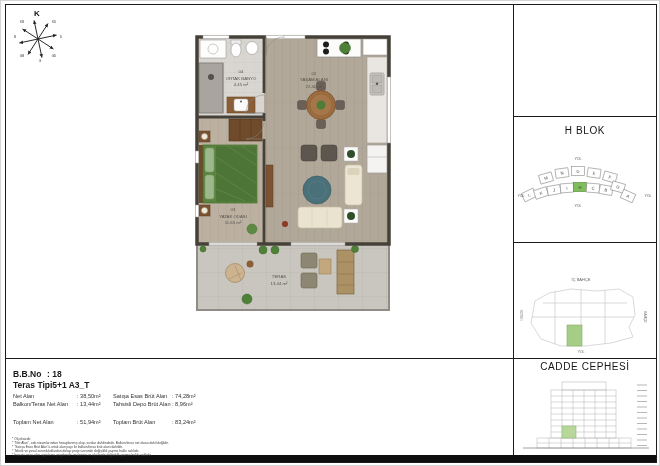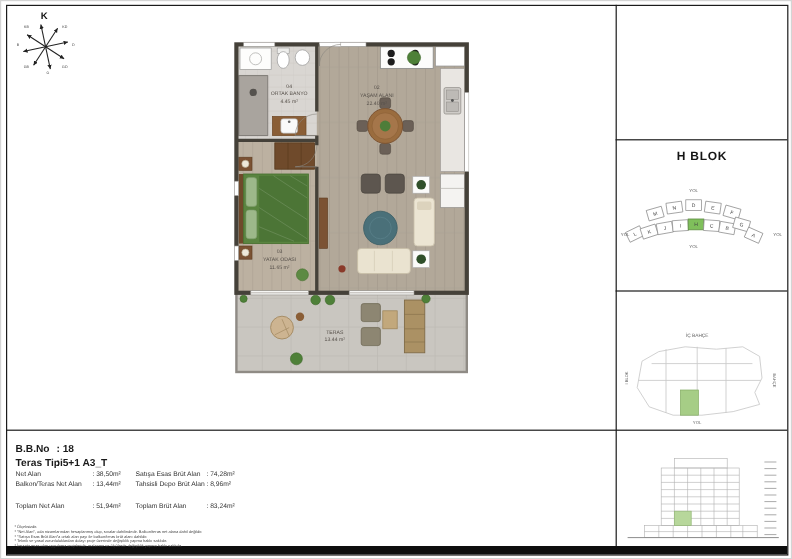--- a/index.html
+++ b/index.html
@@ -4,21 +4,21 @@
 <style>
   html,body{margin:0;padding:0;background:#e8e8e8;}
   .page{position:relative;width:660px;height:466px;background:#ffffff;
         font-family:"Liberation Sans",sans-serif;overflow:hidden;
         border:1px solid #d4d4d4;box-sizing:border-box;}
   .abs{position:absolute;}
   .frame{left:4px;top:3px;width:650px;height:457px;border:1px solid #1b1b1b;}
   .vdiv{left:512px;top:3px;width:1px;height:452px;background:#1b1b1b;}
   .hline{background:#1b1b1b;height:1px;}
   .bottom-bar{left:4px;top:454px;width:651px;height:7px;background:#0e0e0e;}
-  .sec-title{left:513px;width:142px;text-align:center;font-size:10px;font-weight:bold;
+  .sec-title{left:513px;width:142px;text-align:center;font-size:10px;font-weight:normal;
              color:#151515;letter-spacing:.6px;}
   .bb-line{font-size:8.5px;font-weight:bold;color:#1a1a1a;}
   .bb-line .lab{position:absolute;left:0;}
   .bb-line .val{position:absolute;left:34px;}
   .tbl{font-size:5.6px;color:#333;}
   .tbl .l1{position:absolute;left:12px;}
   .tbl .v1{position:absolute;left:76px;}
   .tbl .l2{position:absolute;left:112px;}
   .tbl .v2{position:absolute;left:171px;}
   .fineprint{left:11px;top:436px;font-size:3.3px;line-height:4.1px;color:#444;width:330px;}
@@ -311,20 +311,21 @@
       <line x1="90" y1="21" x2="90" y2="75"></line>
       <line x1="17" y1="48" x2="119" y2="48"></line>
       <line x1="28" y1="34" x2="112" y2="34"></line>
     </g>
     <rect x="52" y="56" width="15" height="21" fill="#a6cd86" stroke="#85ad65" stroke-width="0.6"></rect>
     <text x="66" y="84" font-size="3.6" fill="#666" text-anchor="middle">YOL</text>
     <text x="8" y="46" font-size="3.4" fill="#666" text-anchor="middle" transform="rotate(-90 8 46)">I BLOK</text>
     <text x="129" y="48" font-size="3.4" fill="#666" text-anchor="middle" transform="rotate(90 129 48)">BAHÇE</text>
   </svg>
 
+  <div class="abs sec-title" style="top:360px;">CADDE CEPHESİ</div>
 
   <svg class="abs" style="left:514px;top:374px;" width="140" height="80" viewBox="0 0 140 80">
     <g fill="none" stroke="#b0b0b0" stroke-width="0.5">
       <rect x="47" y="7" width="44" height="8"></rect>
       <rect x="36" y="15" width="65" height="48"></rect>
       <line x1="47" y1="15" x2="47" y2="63"></line>
         <line x1="58" y1="15" x2="58" y2="63"></line>
       <line x1="69" y1="15" x2="69" y2="63"></line>
         <line x1="80" y1="15" x2="80" y2="63"></line>
       <line x1="91" y1="15" x2="91" y2="63"></line>

